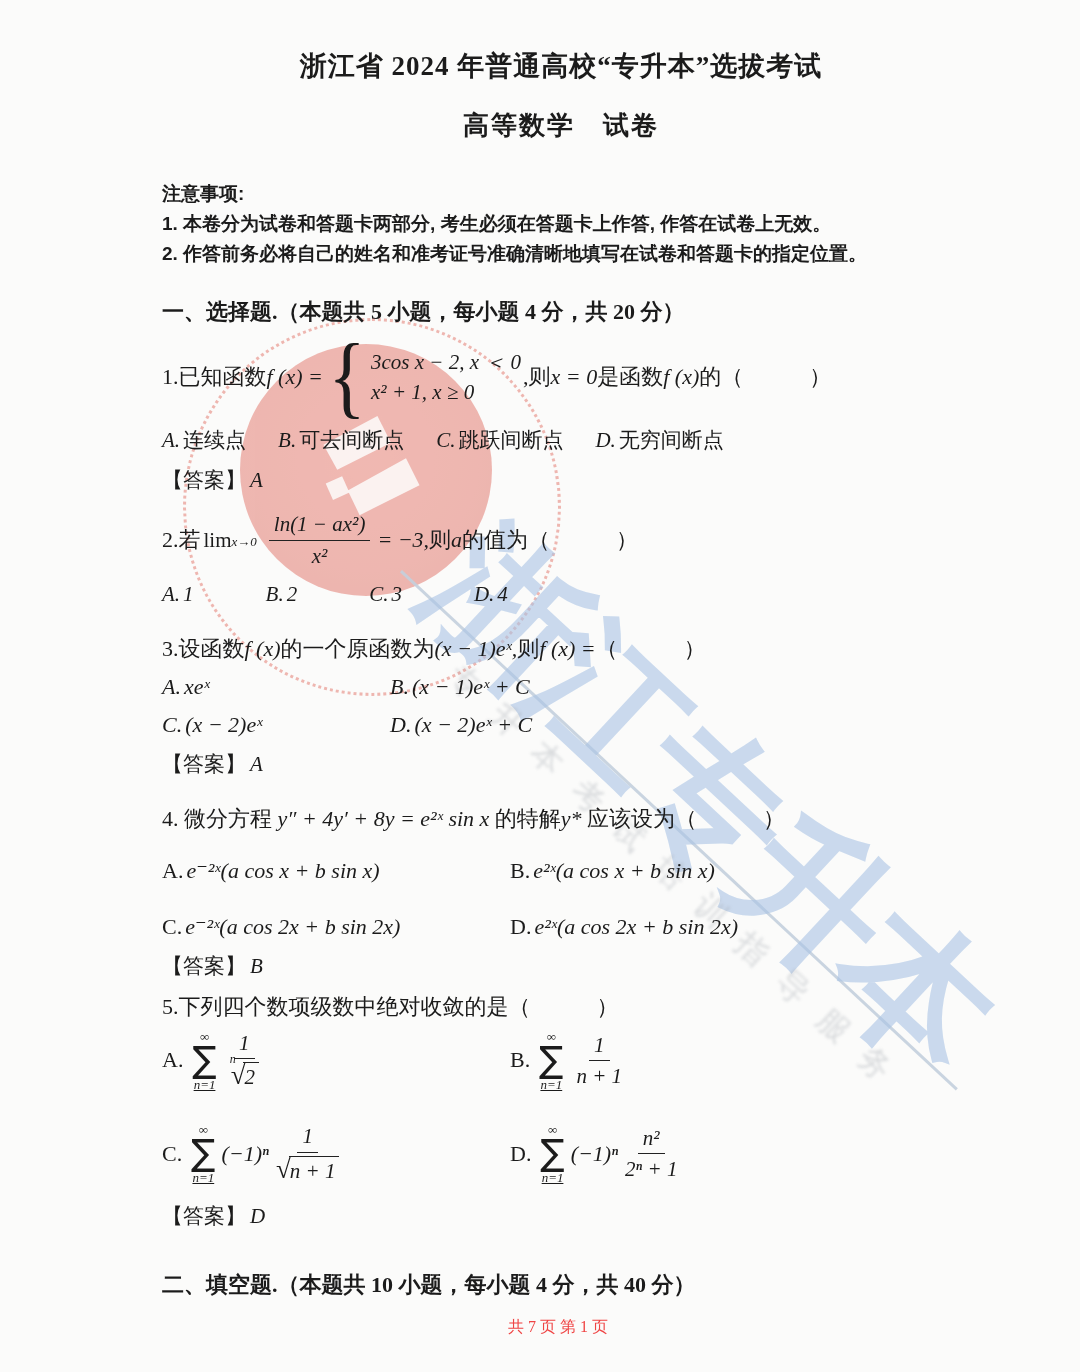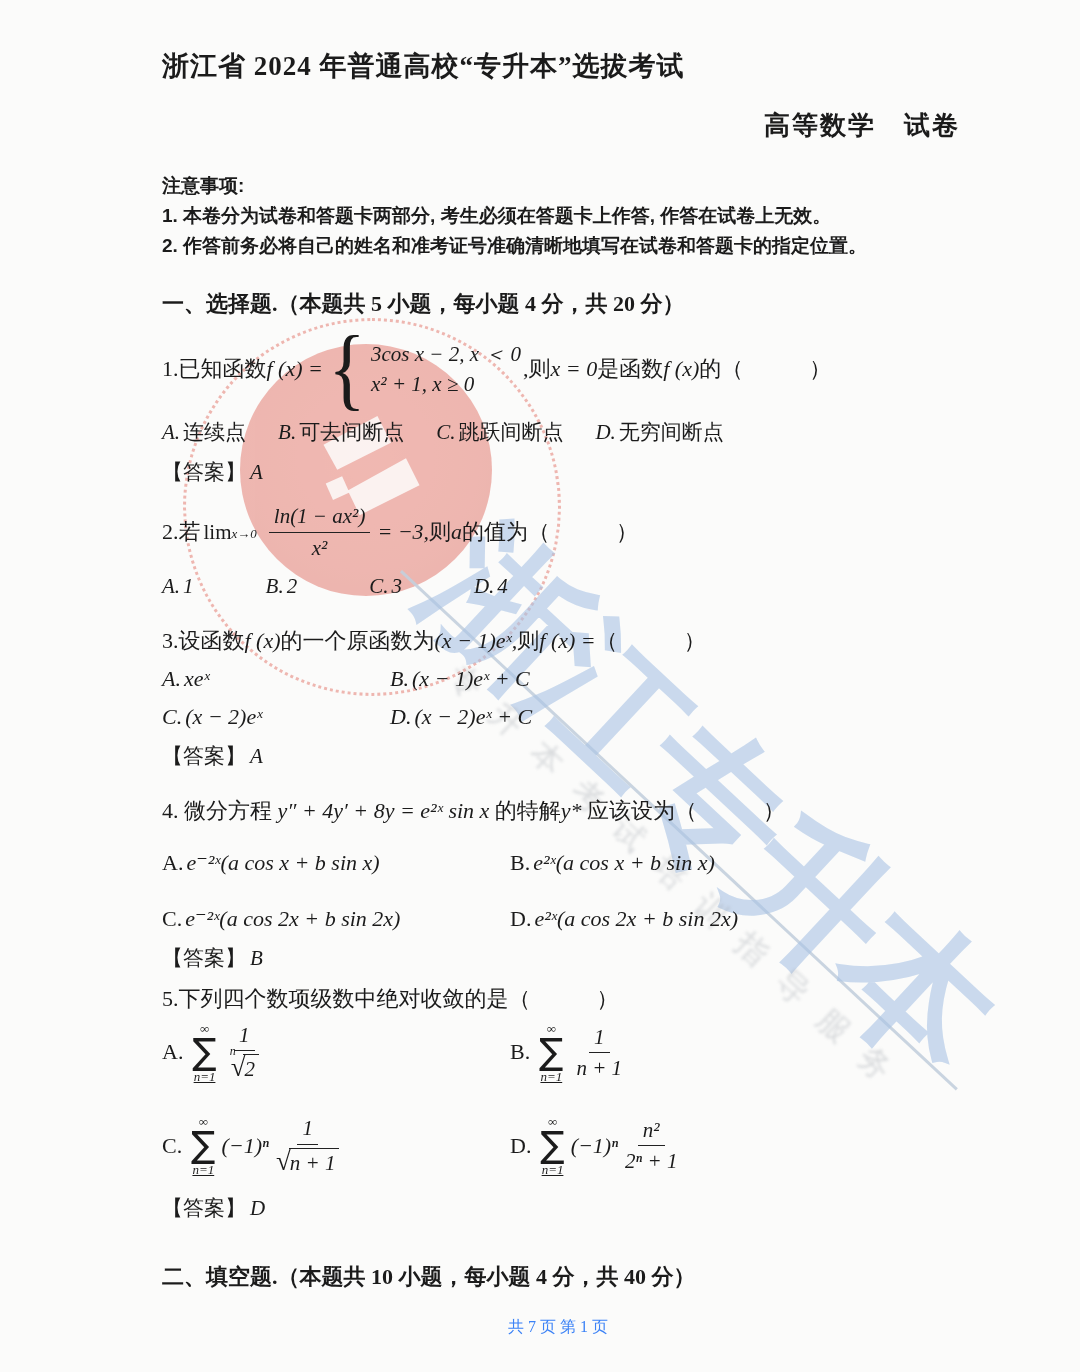--- a/index.html
+++ b/index.html
@@ -18,23 +18,23 @@
           font-family:"DejaVu Sans","Liberation Sans",sans-serif;font-weight:bold;
           font-size:150px;letter-spacing:-10px;line-height:1;white-space:nowrap;
           color:var(--wm-blue,#aac4e5);opacity:.6;}
   .wm-line{position:absolute;left:402px;top:570px;width:760px;height:3px;
            background:var(--line-blue,#c3cfdd);transform:rotate(43deg);transform-origin:0 0;opacity:.9;}
   .wm-small{position:absolute;left:468px;top:655px;transform:rotate(43deg);transform-origin:0 0;
             font-family:"DejaVu Sans","Liberation Sans",sans-serif;font-size:32px;letter-spacing:24px;
             white-space:nowrap;color:var(--wm-gray,#9aa0a8);opacity:.35;filter:blur(1.5px);}
   
   .content{position:relative;z-index:2;padding:48px 120px 0 162px;}
-  .title{margin:0;text-align:left;font-size:27px;font-weight:700;letter-spacing:1px;}
-  .subtitle{margin:24px 0 0;text-align:right;font-size:26px;font-weight:700;letter-spacing:2px;}
-  .notes{margin-top:28px;font-family:"Liberation Sans","DejaVu Sans",sans-serif;
+  .title{margin:0;text-align:center;font-size:27px;font-weight:700;letter-spacing:1px;}
+  .subtitle{margin:24px 0 0;text-align:center;font-size:26px;font-weight:700;letter-spacing:2px;}
+  .notes{margin-top:36px;font-family:"Liberation Sans","DejaVu Sans",sans-serif;
          font-size:19px;font-weight:700;line-height:30px;}
   .sec-heading{margin-top:28px;font-size:22px;font-weight:700;}
   .mi{font-style:italic;}
   .q-line{display:flex;align-items:center;font-size:22px;flex-wrap:nowrap;white-space:nowrap;}
   .q-line > *{flex:0 0 auto;}
   .answer{margin-top:12px;font-size:21px;}
   .answer .mi{margin-left:4px;}
   
   .cases{display:inline-flex;align-items:center;margin:0 2px;}
   .cases .brace{font-size:92px;font-weight:400;line-height:0.82;transform:scaleX(.85);margin-right:2px;}
@@ -60,21 +60,21 @@
   
   .opt-row{display:flex;margin-top:12px;font-size:21px;}
   .opt-row.q1{gap:32px;}
   .opt-row.q2{gap:72px;margin-top:14px;}
   .opt-grid{display:grid;grid-template-columns:228px auto;row-gap:12px;margin-top:10px;font-size:22px;}
   .opt-grid.wide{grid-template-columns:348px auto;}
   .opt-grid.q4{row-gap:30px;margin-top:24px;}
   .opt-grid.q5{row-gap:32px;margin-top:8px;}
   .opt{display:inline-flex;align-items:center;white-space:nowrap;}
   .opt .lbl{margin-right:3px;}
-  .footer{position:absolute;left:0;right:0;bottom:34px;text-align:center;font-size:16px;color:#3b82f6;z-index:2;padding-left:36px;}
+  .footer{position:absolute;left:0;right:0;bottom:34px;text-align:center;font-size:16px;color:#ef4444;z-index:2;padding-left:36px;}
   .mt18{margin-top:18px;} .mt20{margin-top:27px;} .mt26{margin-top:26px;font-family:Liberation Serif, serif;} .mt12{margin-top:12px;} .mt40{margin-top:40px;}
 </style>
 </head>
 <body style="--stamp-red: #df6457; --wm-blue: #aac4e5; --wm-gray: #9aa0a8; --line-blue: #c3cfdd;">
 
 <div class="page">
 
   <div class="wm-layer">
     <div class="stamp-ring"></div>
     <div class="stamp-blob">

